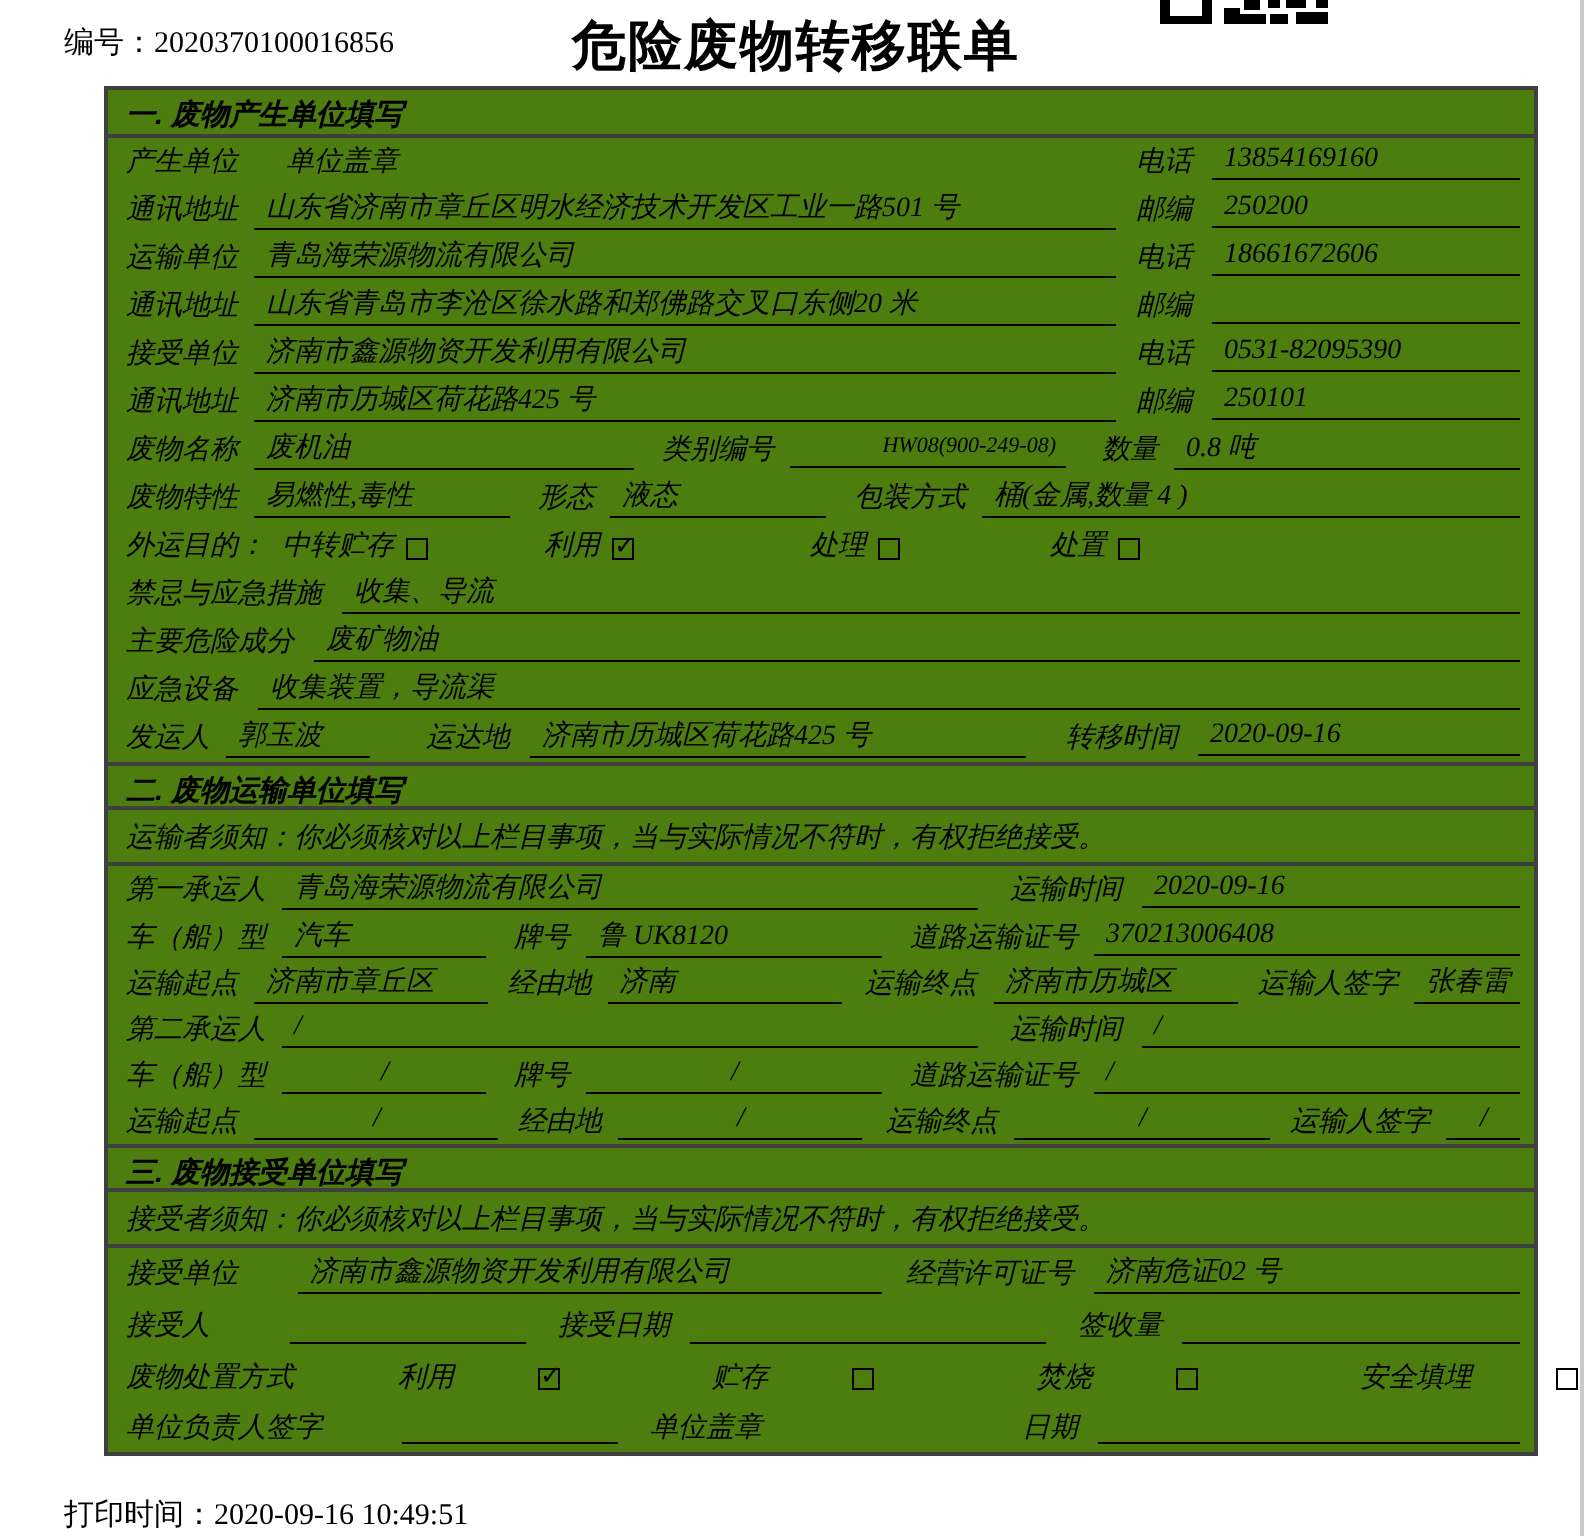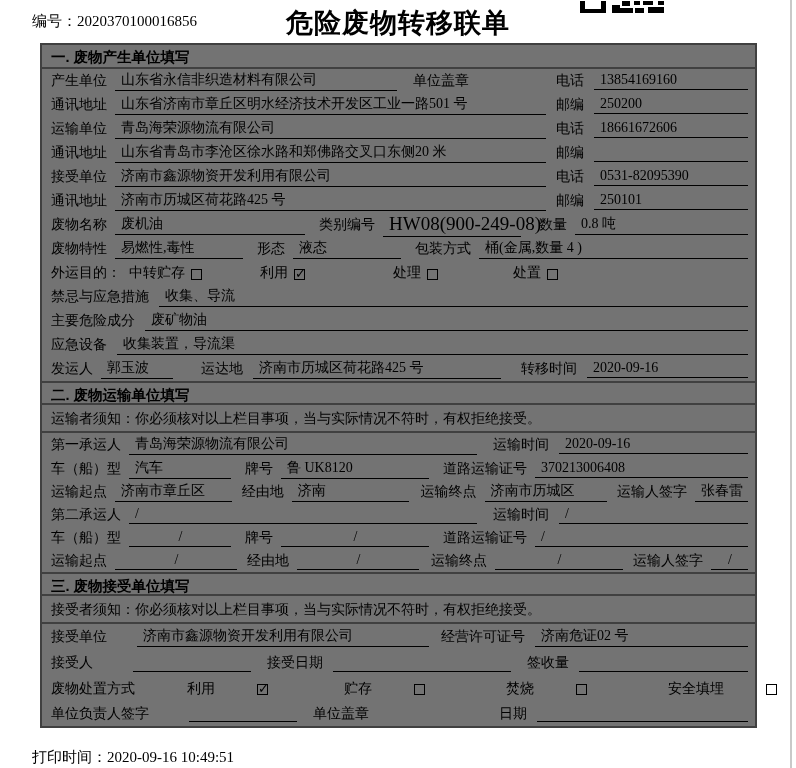--- a/index.html
+++ b/index.html
@@ -8,21 +8,21 @@
     font-family:"Liberation Serif","DejaVu Serif",serif;
     background:#ffffff; color:#000;
     position:relative; overflow:hidden;
   }
   .serial { position:absolute; left:32px; top:12px; font-size:15px; }
   .doc-title { position:absolute; left:0; right:0; top:5px; text-align:center;
     font-size:27px; font-weight:700; font-family:"Liberation Sans","DejaVu Sans",sans-serif; letter-spacing:1px; }
   .qr { position:absolute; left:578px; top:0; width:90px; height:13px; }
   .edge-line { position:absolute; top:0; bottom:0; right:4px; width:2px; background:#c9c9c9; }
 
-  .sheet { position:absolute; left:40px; top:43px; width:717px; border:2px solid #404040; background:#737373; }
+  .sheet { position:absolute; left:52px; top:43px; width:717px; border:2px solid #404040; background:#4d7c0f;font-style:italic; }
 
   .sec-header { font-weight:700; font-size:14.5px; padding:3px 8px 2px 9px; height:24px;
     font-family:"Liberation Sans","DejaVu Sans",sans-serif; border-bottom:2px solid #404040; }
   .sec-top { border-top:2px solid #404040; }
   .note-row { font-size:14px; padding:5px 8px 4px 9px; height:28px; border-bottom:2px solid #404040; white-space:nowrap; }
 
   .row { display:flex; align-items:center; height:24px; padding:0 7px 0 9px;
     font-size:14px; white-space:nowrap; }
   .row2 { height:23px; }
   .lbl { flex:none; }
@@ -70,21 +70,20 @@
 
 <div class="edge-line"></div>
 
 <div class="sheet">
 
   <div class="sec-header">一. 废物产生单位填写</div>
 
   <div class="row">
     <div class="lg">
       <span class="lbl mr8">产生单位</span>
-      <span class="val" style="width:282px;">山东省永信非织造材料有限公司</span>
       <span class="lbl ml16">单位盖章</span>
     </div>
     <span class="lbl mr10">电话</span>
     <span class="val fill">13854169160</span>
   </div>
 
   <div class="row">
     <div class="lg">
       <span class="lbl mr8">通讯地址</span>
       <span class="val fillg">山东省济南市章丘区明水经济技术开发区工业一路501 号</span>
@@ -126,21 +125,21 @@
       <span class="val fillg">济南市历城区荷花路425 号</span>
     </div>
     <span class="lbl mr10">邮编</span>
     <span class="val fill">250101</span>
   </div>
 
   <div class="row">
     <span class="lbl mr8">废物名称</span>
     <span class="val" style="width:190px;">废机油</span>
     <span class="lbl ml14 mr8">类别编号</span>
-    <span class="val" style="width:138px; font-size:19px;">HW08(900-249-08)</span>
+    <span class="val" style="width:138px; font-size:11px;text-align:right;">HW08(900-249-08)</span>
     <span class="lbl ml18 mr8">数量</span>
     <span class="val fill">0.8 吨</span>
   </div>
 
   <div class="row">
     <span class="lbl mr8">废物特性</span>
     <span class="val" style="width:128px;">易燃性,毒性</span>
     <span class="lbl ml14 mr8">形态</span>
     <span class="val" style="width:108px;">液态</span>
     <span class="lbl ml14 mr8">包装方式</span>

